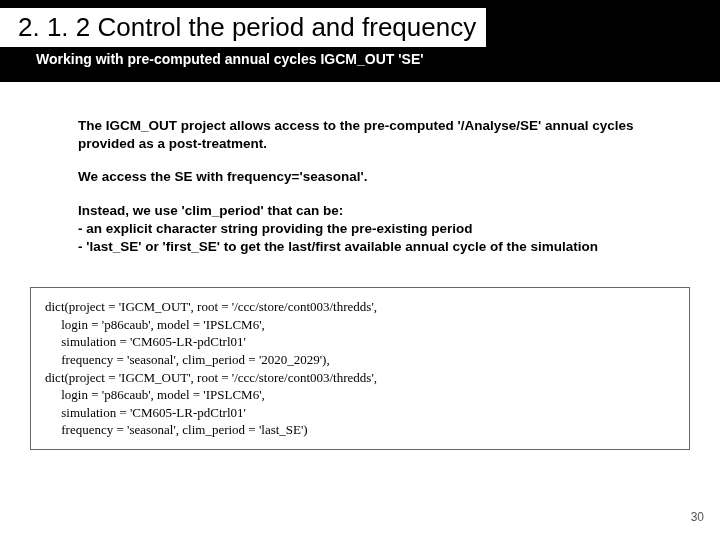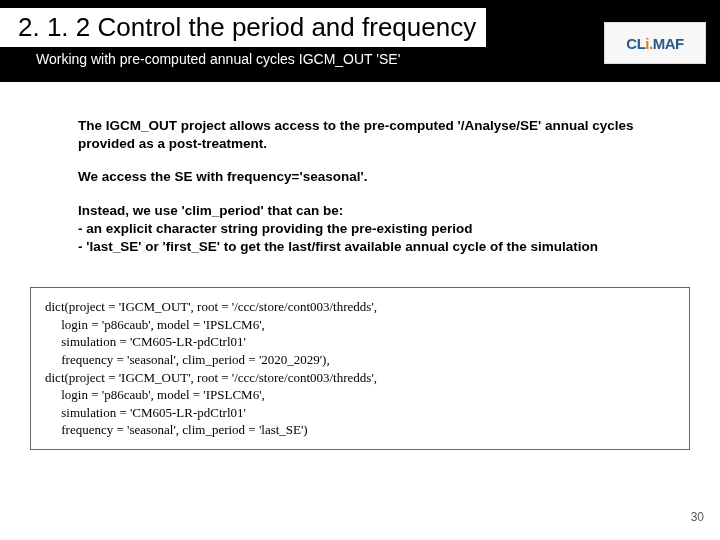--- a/index.html
+++ b/index.html
@@ -22,21 +22,21 @@
     background: #ffffff;
     font-size: 26px;
     font-weight: normal;
     padding: 4px 10px 4px 18px;
     display: inline-block;
     margin-top: 2px;
   }
   .subtitle {
     color: #ffffff;
     font-size: 14px;
-    font-weight: normal;
+    font-weight: bold;
     padding: 4px 0 4px 36px;
   }
   .logo {
     position: absolute;
     right: 14px;
     top: 22px;
     width: 102px;
     height: 42px;
     background: #f7f7f7;
     border: 1px solid #dcdcdc;
@@ -73,25 +73,20 @@
     font-size: 12px;
     color: #555;
   }
 </style>
 </head>
 <body>
 
 <div class="header-block">
   <div class="title">2. 1. 2 Control the period and frequency</div>
   <div class="subtitle">Working with pre-computed annual cycles IGCM_OUT 'SE'</div>
-  <div class="logo">
-    <span>CL</span>
-      <span class="i">i.</span>
-      <span>MAF</span>
-  </div>
 </div>
 
 <div class="body-text">
   <p>The IGCM_OUT project allows access to the pre-computed '/Analyse/SE' annual cycles provided as a post-treatment.</p>
   <p>
     <span>We access the SE with </span><b>frequency='seasonal'</b><span>.</span>
   </p>
   <p>
     <span>Instead, we use </span><b>'clim_period'</b><span> that can be:</span><br>
     <span>-   an explicit character string providing the pre-existing period</span><br>

